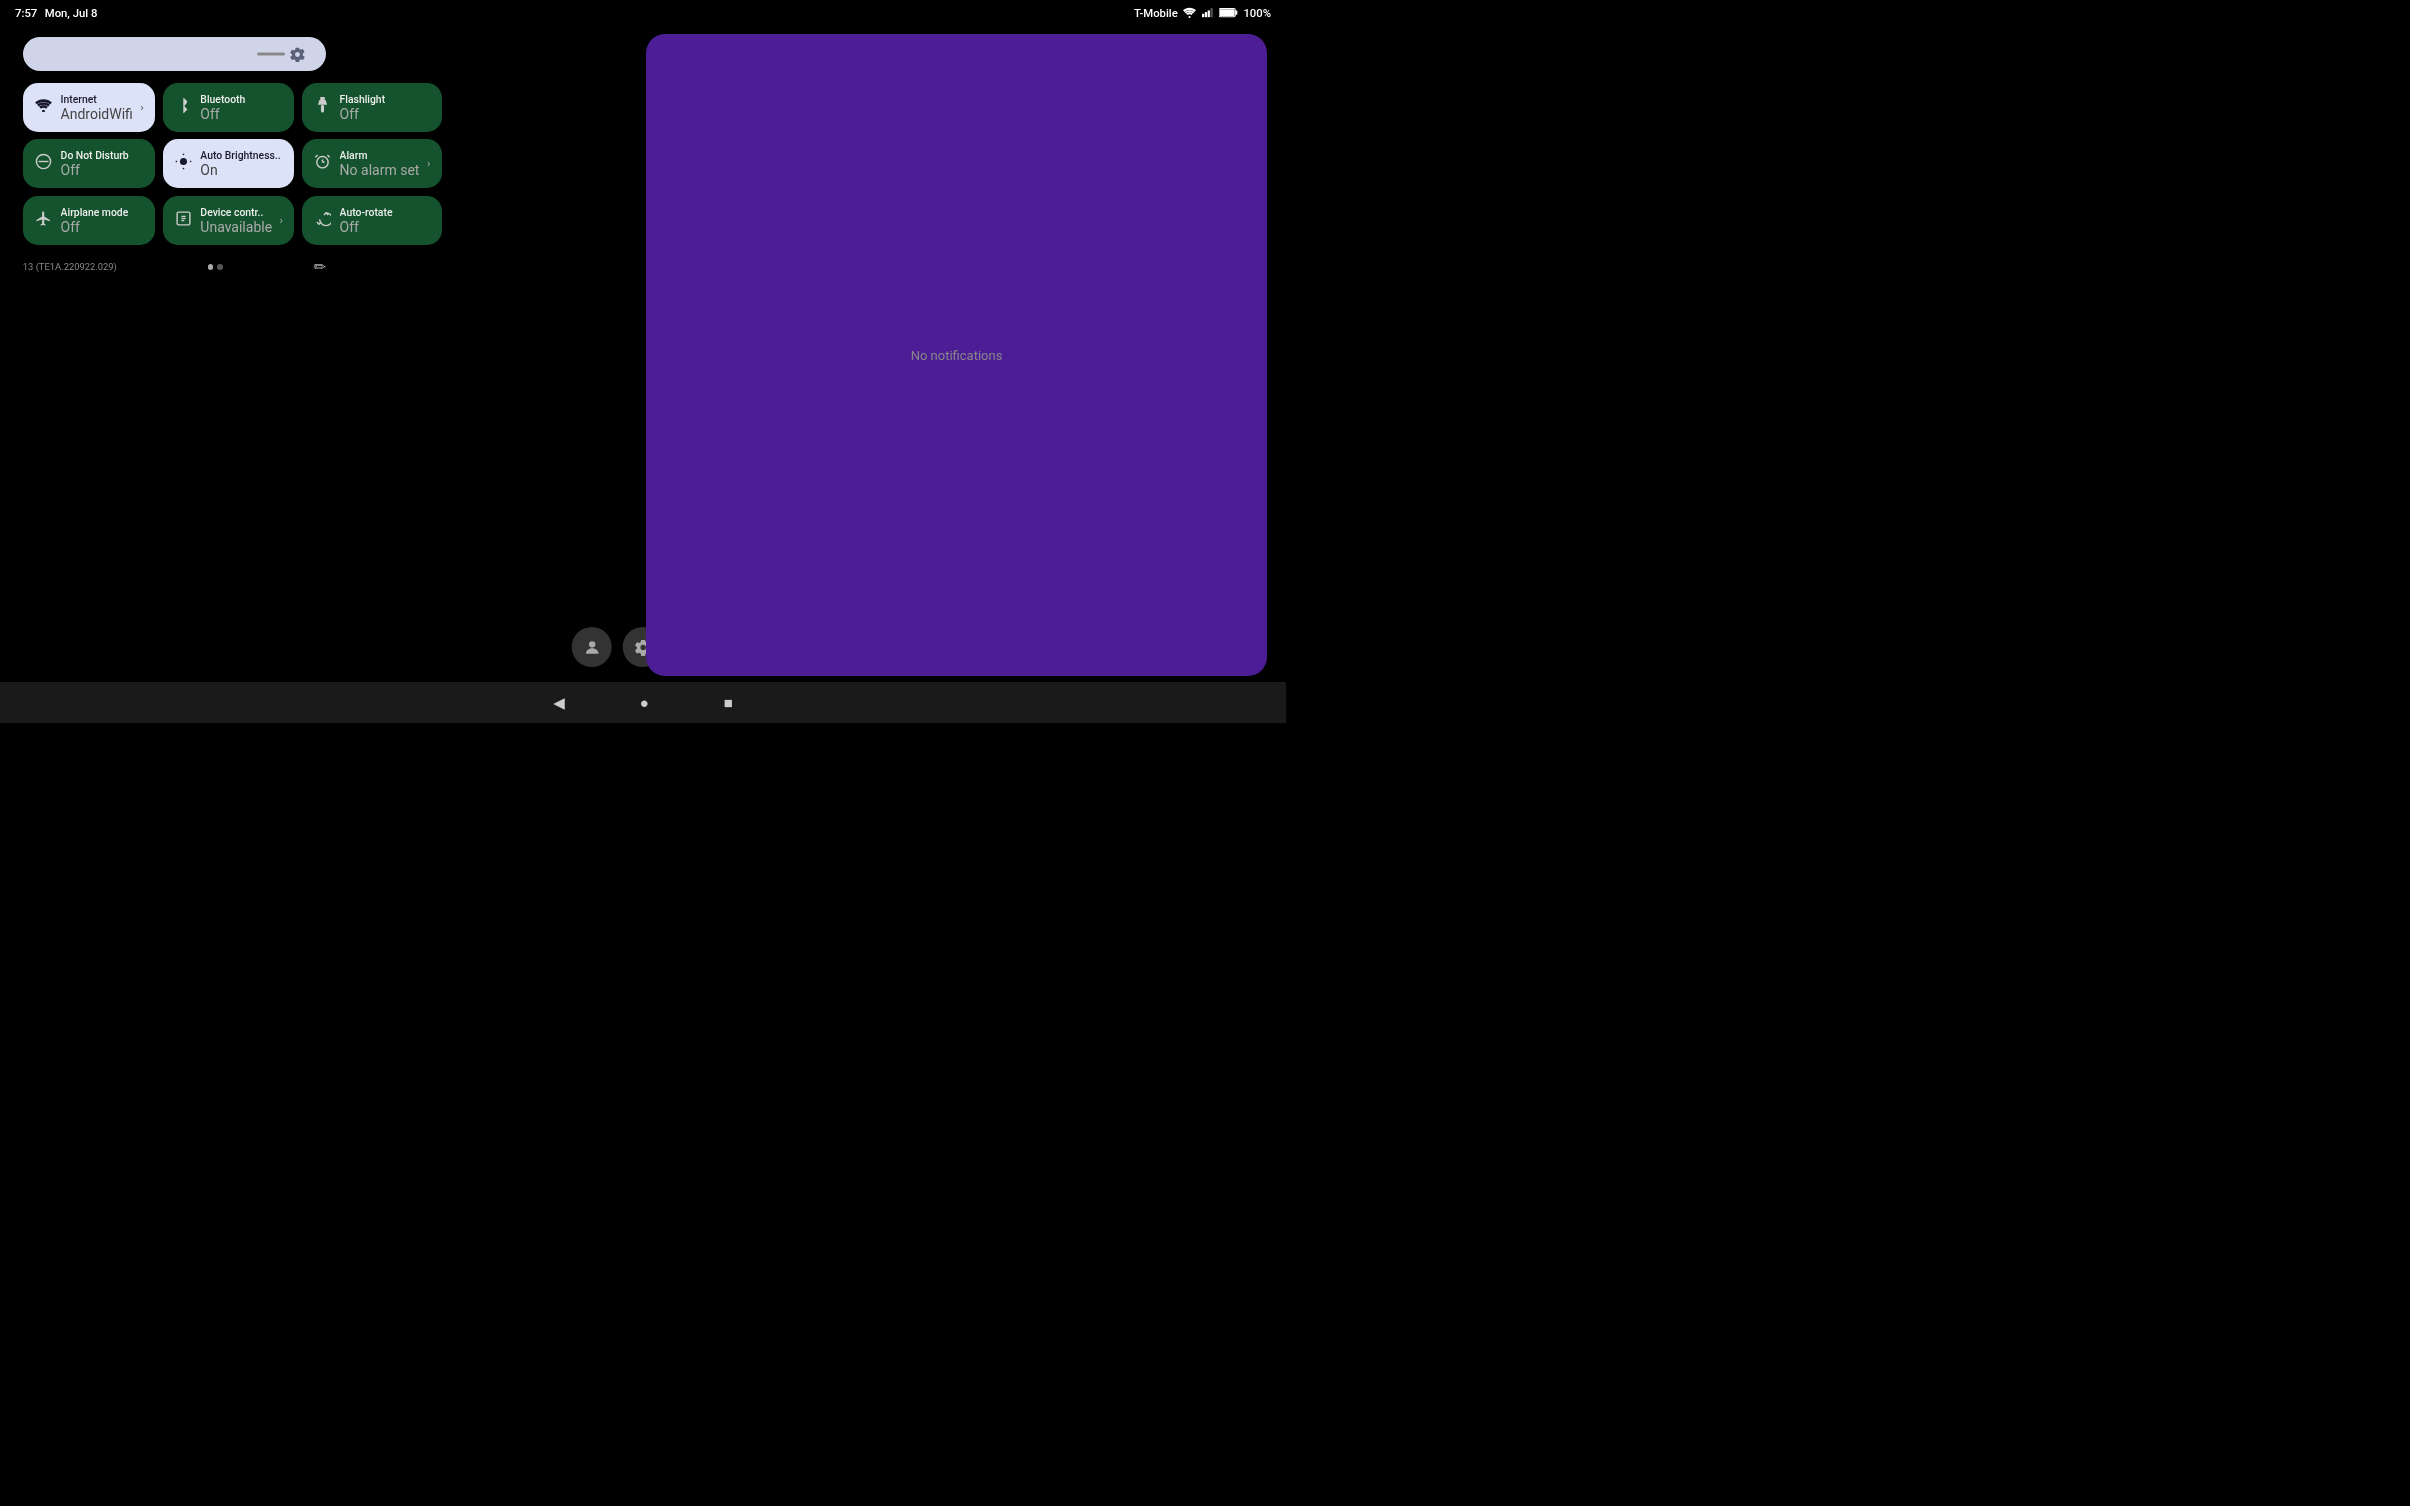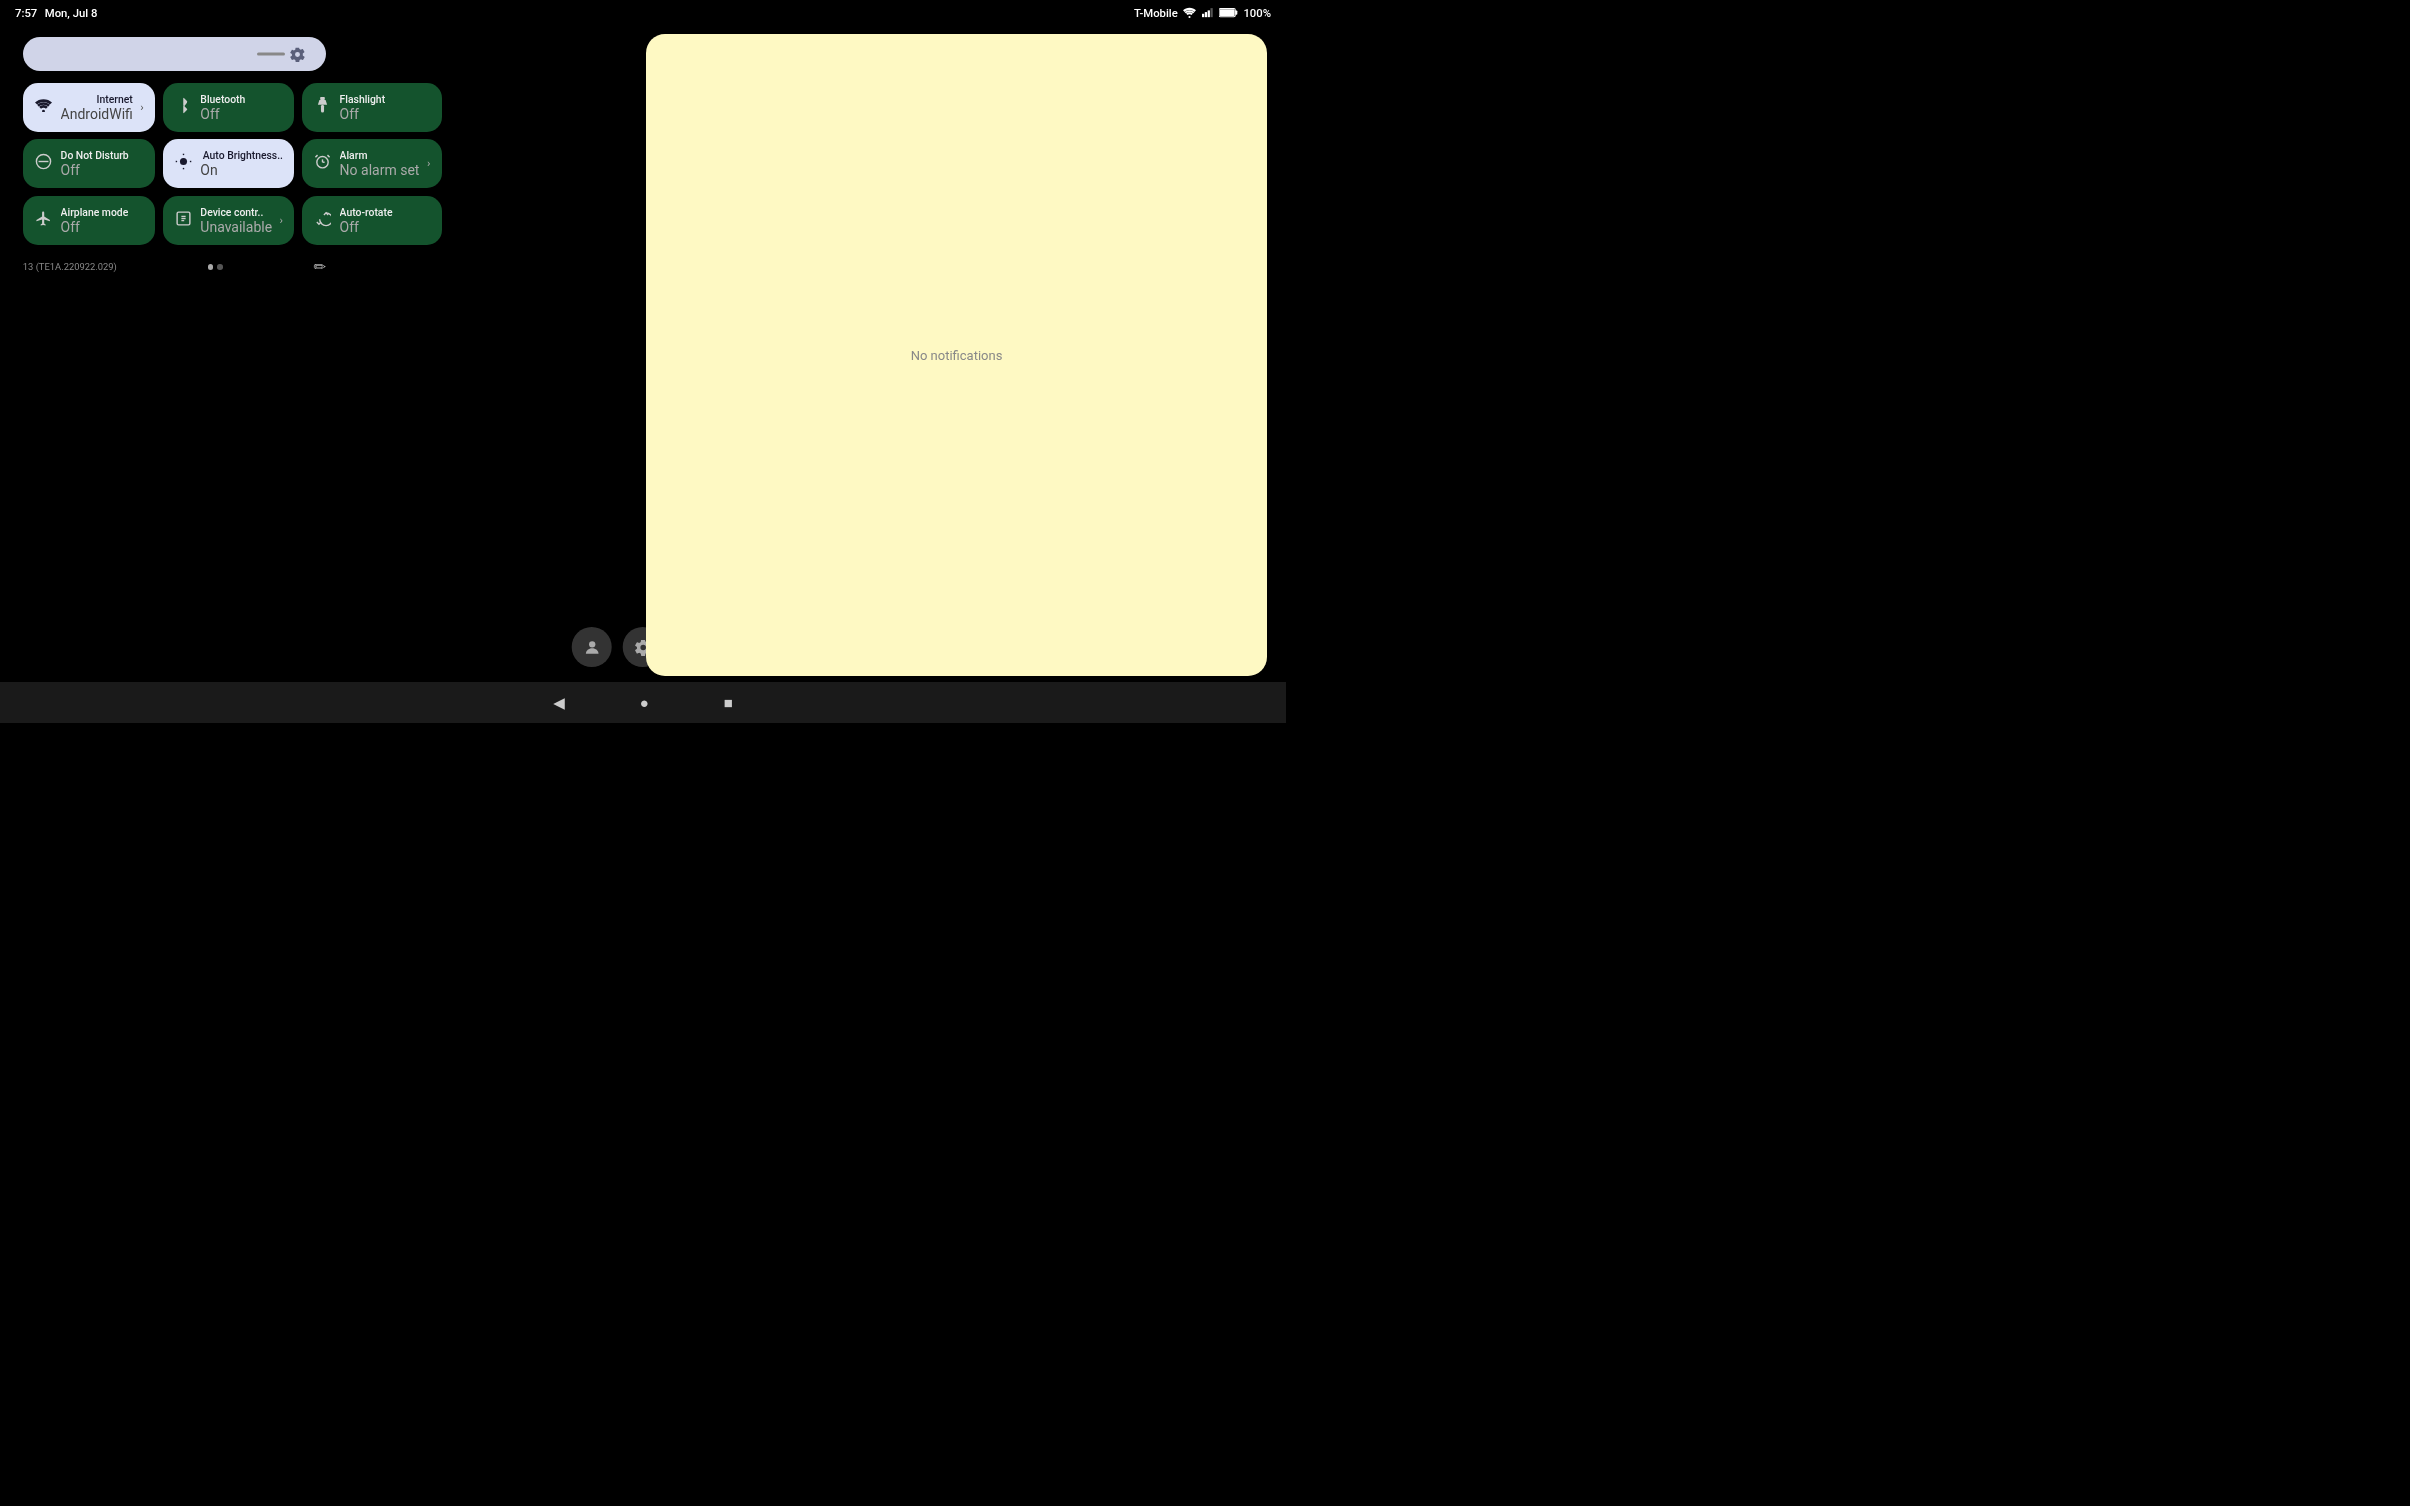--- a/index.html
+++ b/index.html
@@ -106,21 +106,20 @@
       background: #dce3f8;
       color: #1a1a2e;
     }
 
     .tile.active .tile-icon {
       color: #1a1a2e;
     }
 
     .tile.active .tile-label {
       color: #1a1a2e;
-      text-align: right;
     }
 
     .tile.active .tile-sublabel {
       color: #444;
     }
 
     .tile-icon {
       font-size: 15px;
       color: #ccc;
       flex-shrink: 0;
@@ -226,21 +225,21 @@
       color: #ccc;
     }
 
     
     .notifications-panel {
       position: absolute;
       top: 34px;
       right: 19px;
       width: 621px;
       bottom: 47px;
-      background: #fef9c3;
+      background: #4c1d95;
       border-radius: 19px;
       display: flex;
       align-items: center;
       justify-content: center;
     }
 
     .no-notifications {
       font-size: 13px;
       color: #888;
     }

